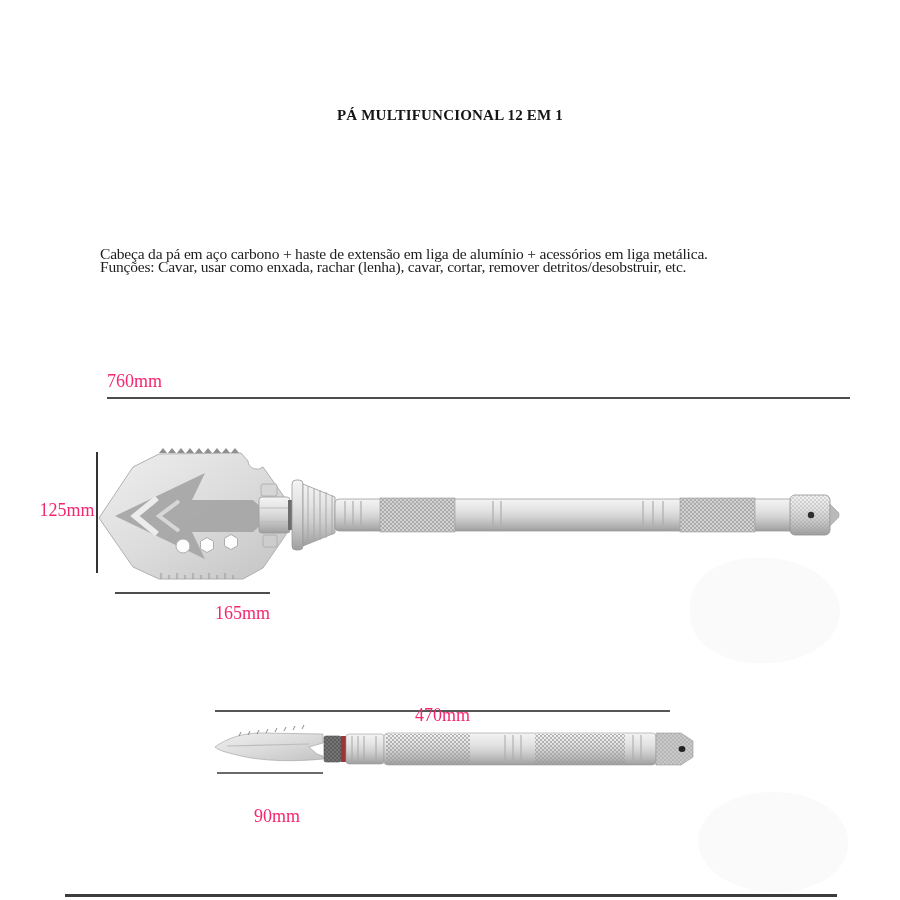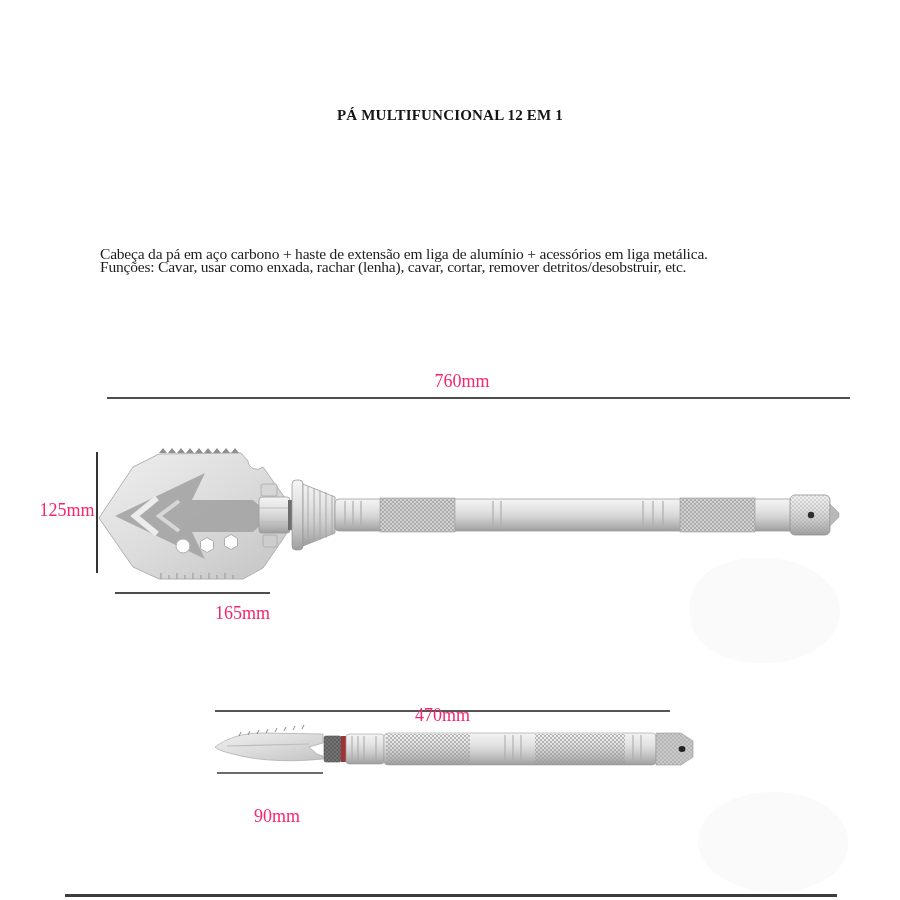--- a/index.html
+++ b/index.html
@@ -16,21 +16,21 @@
 
   .desc{position:absolute;left:100px;width:760px;font-size:15.5px;letter-spacing:-0.2px;
         color:#1d1d1d;z-index:2;}
   #desc1{top:177px;}
   #desc2{top:218px;margin-top:27px;}
   #desc3{top:258px;}
 
   .dim-label{position:absolute;font-size:18px;color:var(--accent,#f5266f);z-index:3;}
   .dim-line{position:absolute;background:#4d4d4d;z-index:2;}
 
-  #lbl-760{left:107px;width:710px;top:371px;text-align:center;}
+  #lbl-760{left:107px;width:710px;top:371px;text-align:left;}
   #line-760{left:107px;top:397px;width:743px;height:2px;}
 
   #lbl-125{left:32px;top:500px;width:70px;text-align:center;}
   #line-125{left:96px;top:452px;width:2px;height:121px;background:#333;}
 
   #line-165{left:115px;top:592px;width:155px;height:2px;}
   #lbl-165{left:115px;width:155px;top:603px;text-align:right;}
 
   #lbl-470{left:215px;width:455px;top:678px;text-align:center;margin-top:27px;}
   #line-470{left:215px;top:710px;width:455px;height:2px;background:#555;}

